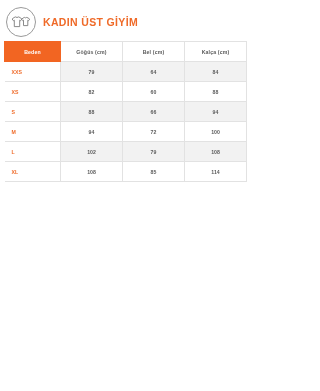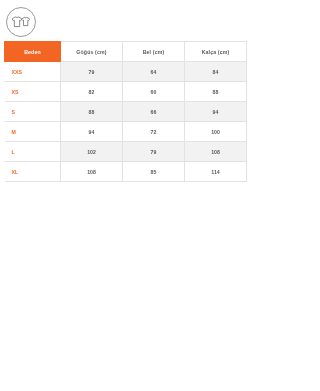--- a/index.html
+++ b/index.html
@@ -117,20 +117,21 @@
 
   <div class="header">
     <div class="cat-icon">
       <svg width="22" height="16" viewBox="0 0 22 16" fill="none" stroke="#7d7d7d" stroke-width="0.9">
 
         <path d="M11.6 5.2 L13.3 3.9 L14.6 3.4 Q15.6 4.4 16.7 3.4 L18.0 3.9 L19.7 5.2 L18.5 6.7 L17.8 6.2 L17.8 11.6 L13.5 11.6 L13.5 6.2 L12.8 6.7 Z" fill="#ffffff"></path>
 
         <path d="M2.1 5.0 L4.1 3.5 L5.7 2.9 Q7.0 4.2 8.3 2.9 L9.9 3.5 L11.9 5.0 L10.5 6.8 L9.7 6.2 L9.7 12.6 L4.3 12.6 L4.3 6.2 L3.5 6.8 Z" fill="#ffffff"></path>
       </svg>
     </div>
+    <div class="cat-title">KADIN ÜST GİYİM</div>
   </div>
 
   <div class="table-wrap">
     <table class="size-table">
       <colgroup>
         <col class="c-size">
         <col class="c-data">
         <col class="c-data">
         <col class="c-data">
       </colgroup>

